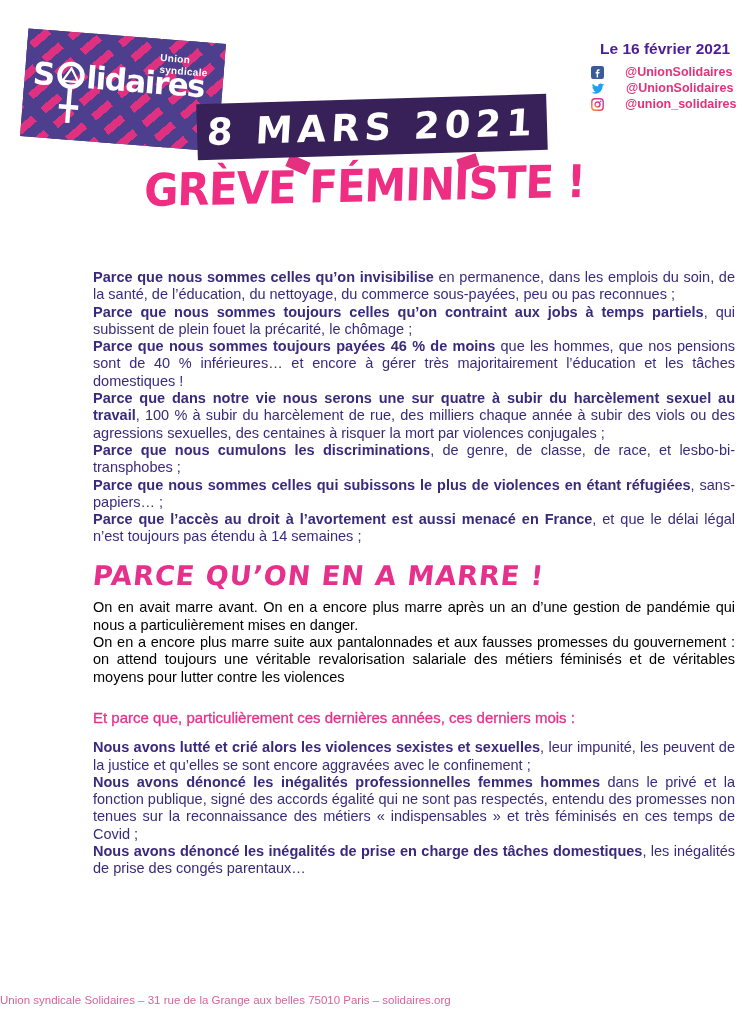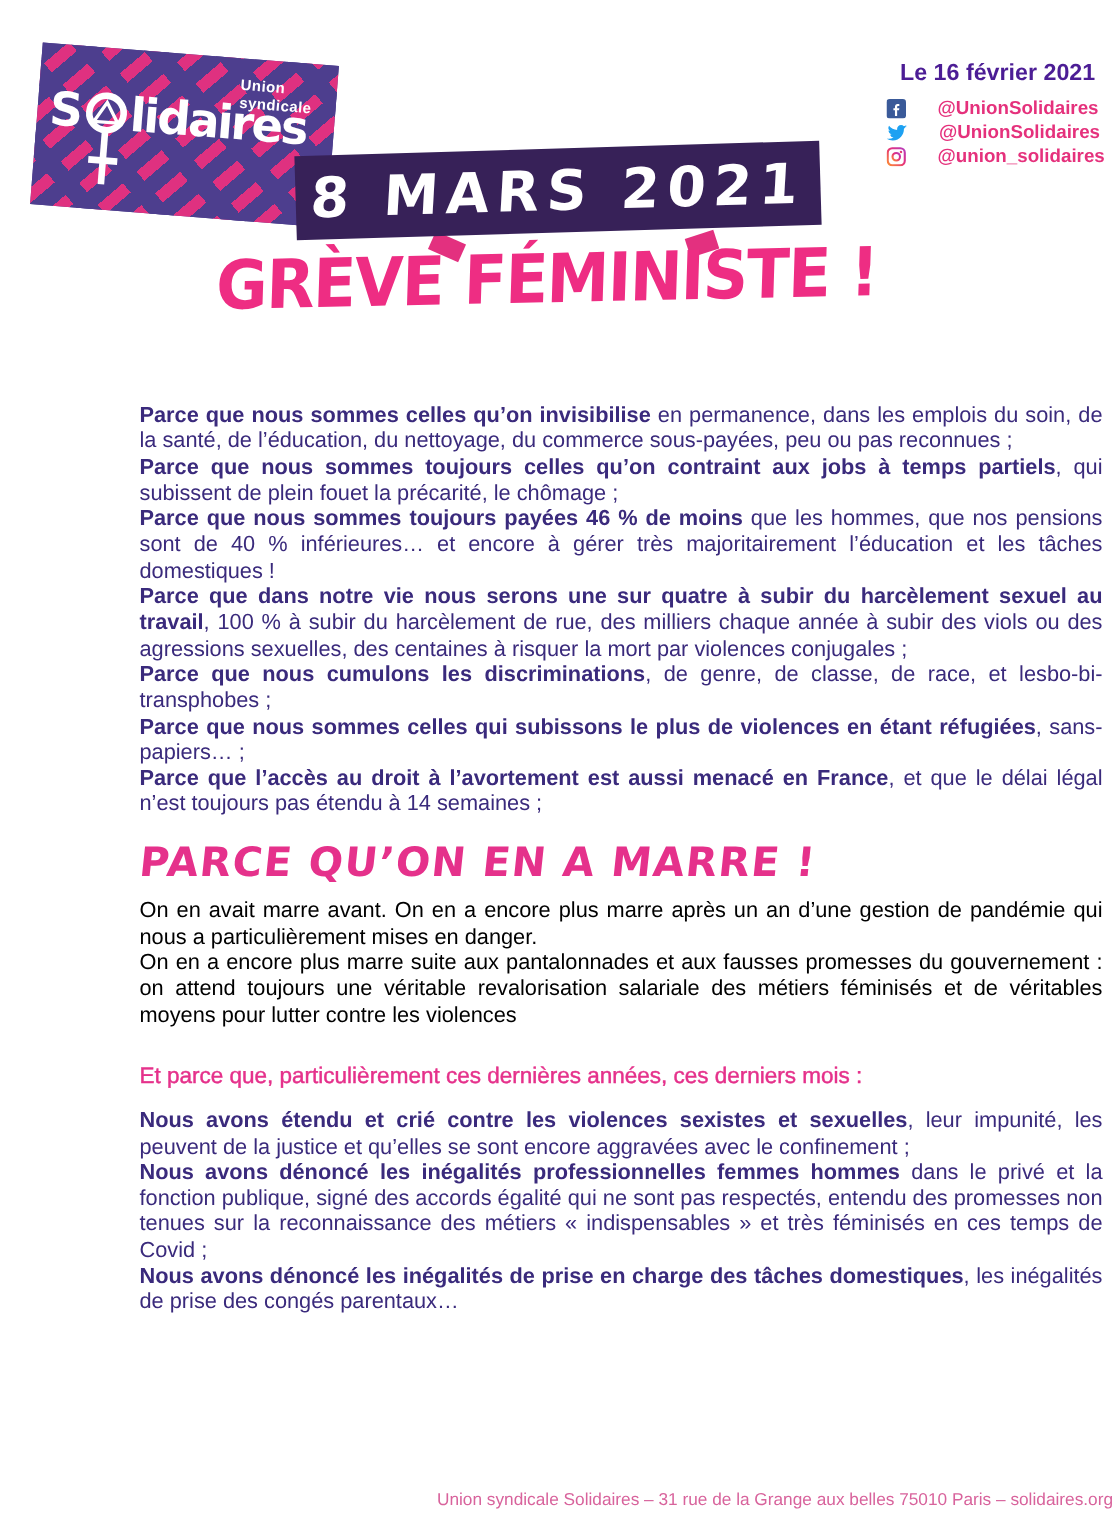--- a/index.html
+++ b/index.html
@@ -48,21 +48,21 @@
   .purple strong{color:#3a2a7c;font-weight:bold;}
   .pinktxt{color:#000000;}
 
   .marre-heading{margin:15px 0 9px 0;color:#e5318b;font-family:"DejaVu Sans",sans-serif;
                  font-weight:bold;font-size:27px;letter-spacing:1px;line-height:1.1;
                  transform:skewX(-6deg);transform-origin:left;}
   .subheading{margin:23px 0 0 0;color:#e5318b;font-weight:normal;font-size:15px;
               line-height:17.3px;-webkit-text-stroke:.3px #e5318b;}
   .actions-wrap{margin-top:13px;}
 
-  .footer{position:absolute;left:0;right:0;top:994px;text-align:right;color:#d8639c;
+  .footer{position:absolute;left:0;right:0;top:994px;text-align:left;color:#d8639c;
           font-size:11.5px;}
 </style>
 </head>
 <body>
 
 <div class="page">
 
   <div class="logo">
     <div class="logo-union">
       <div>Union</div>
@@ -148,21 +148,21 @@
         <p class="para pinktxt">On en avait marre avant. On en a encore plus marre après un an d’une gestion de pandémie qui nous a particulièrement mises en danger.</p>
 
         <p class="para pinktxt">On en a encore plus marre suite aux pantalonnades et aux fausses promesses du gouvernement : on attend toujours une véritable revalorisation salariale des métiers féminisés et de véritables moyens pour lutter contre les violences</p>
 
       </section>
 
     <p class="subheading">Et parce que, particulièrement ces dernières années, ces derniers mois :</p>
 
     <section class="actions-wrap">
 
-        <p class="para purple"><strong>Nous avons étendu et crié contre les violences sexistes et sexuelles</strong><span>, leur impunité, les peuvent de la justice et qu’elles se sont encore aggravées avec le confinement ;</span></p>
+        <p class="para purple"><strong>Nous avons lutté et crié alors les violences sexistes et sexuelles</strong><span>, leur impunité, les peuvent de la justice et qu’elles se sont encore aggravées avec le confinement ;</span></p>
 
         <p class="para purple"><strong>Nous avons dénoncé les inégalités professionnelles femmes hommes</strong><span> dans le privé et la fonction publique, signé des accords égalité qui ne sont pas respectés, entendu des promesses non tenues sur la reconnaissance des métiers « indispensables » et très féminisés en ces temps de Covid ;</span></p>
 
         <p class="para purple"><strong>Nous avons dénoncé les inégalités de prise en charge des tâches domestiques</strong><span>, les inégalités de prise des congés parentaux…</span></p>
       </section>
 
   </main>
 
   <footer class="footer">Union syndicale Solidaires – 31 rue de la Grange aux belles 75010 Paris – solidaires.org</footer>
 </div>

